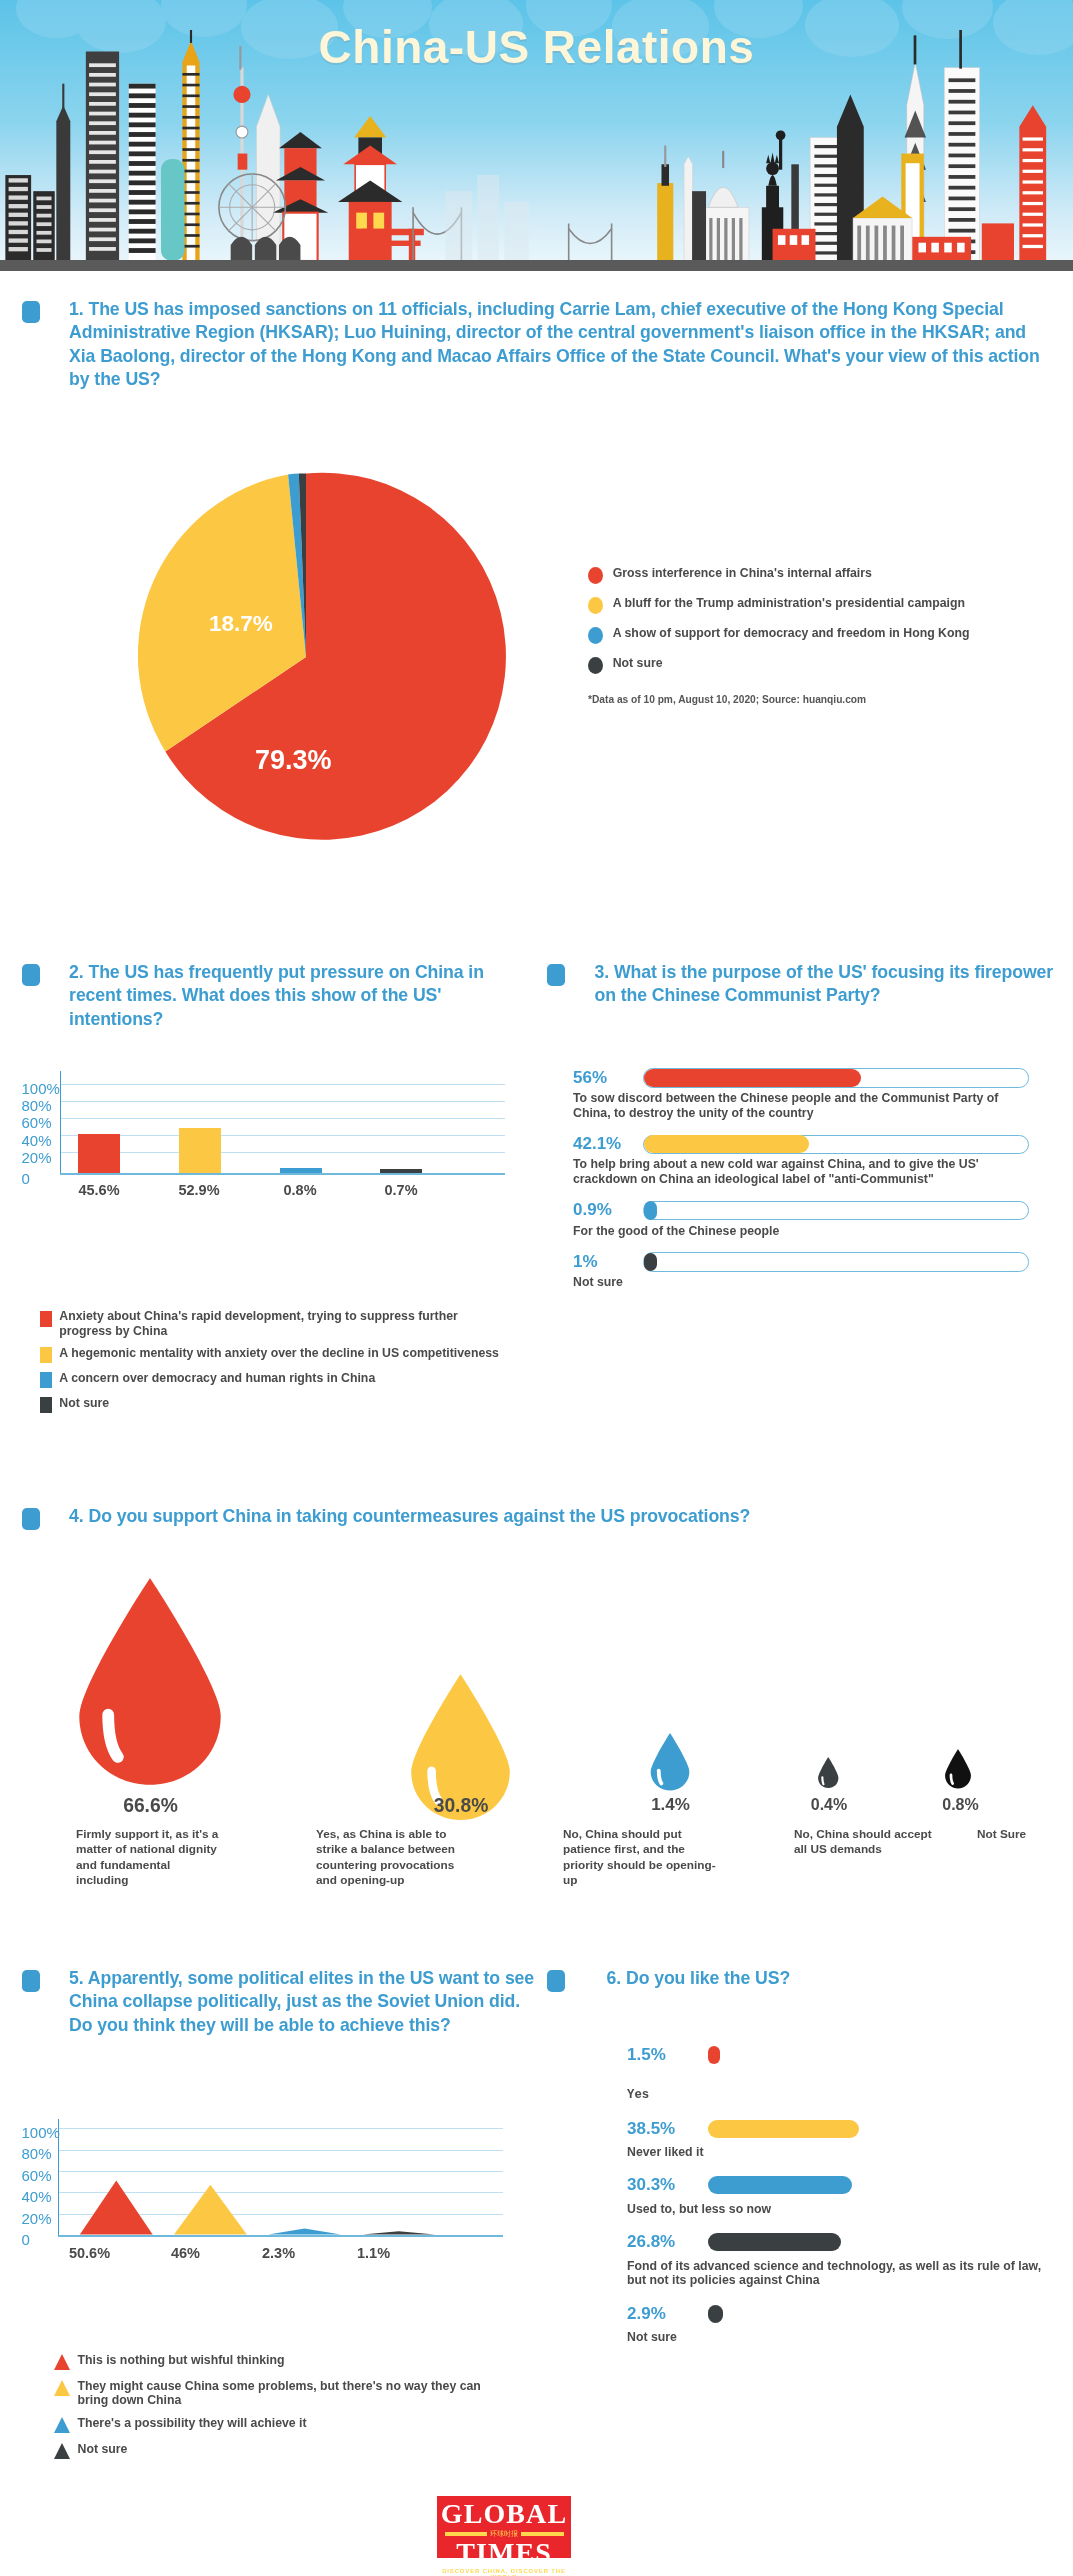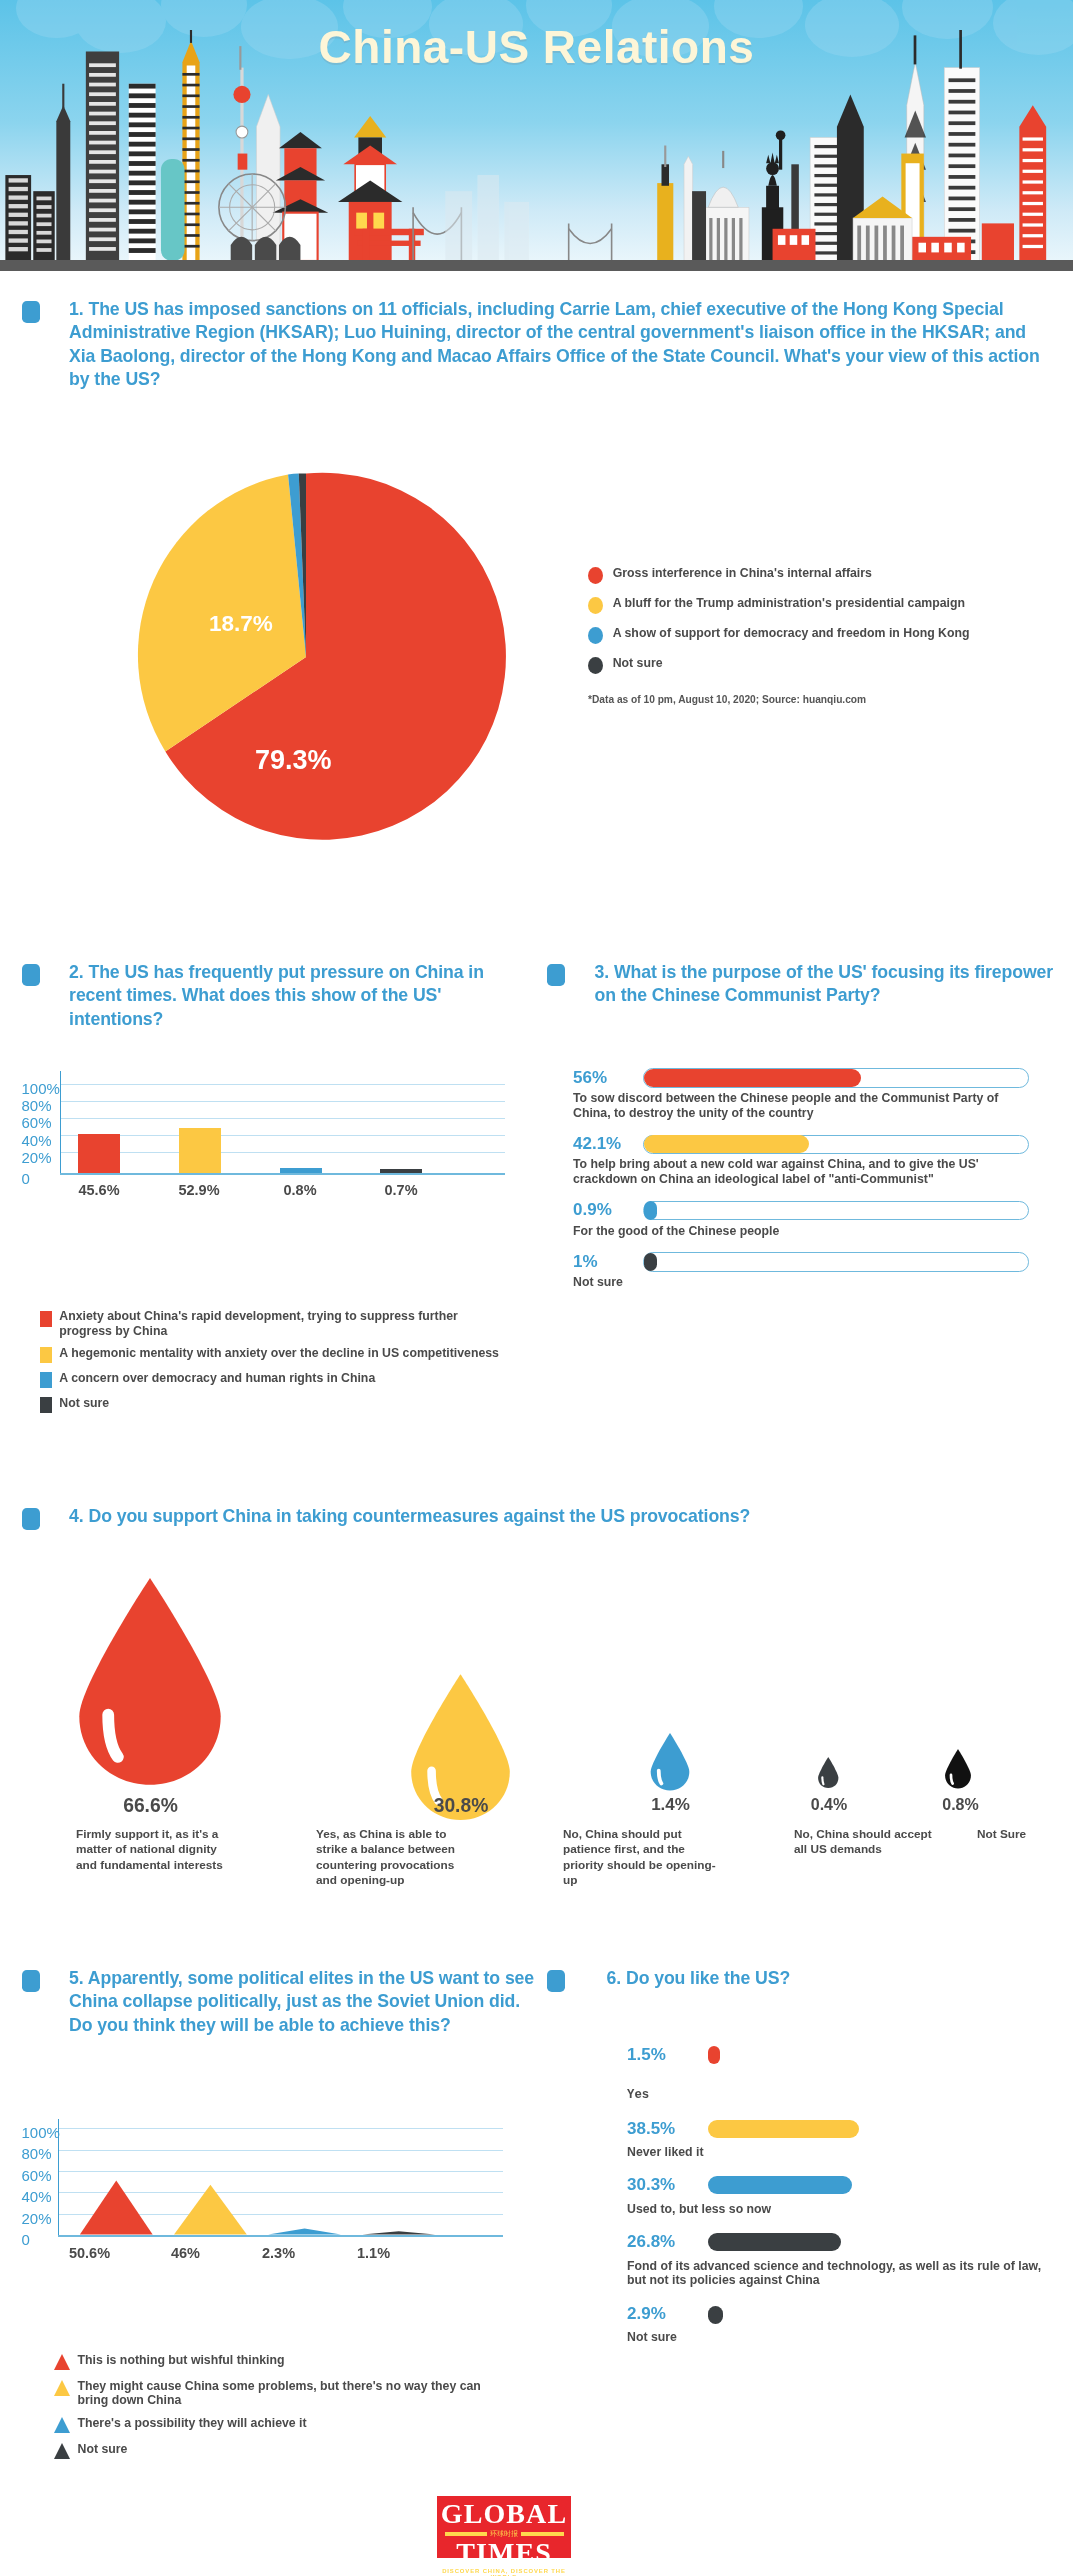--- a/index.html
+++ b/index.html
@@ -576,21 +576,21 @@
     <path d="M26,0 C26,0 50,38 50,49 C50,63 39,73 26,73 C13,73 2,63 2,49 C2,38 26,0 26,0 Z" fill="#111111"></path>
     <path d="M13,48 C13,54 13,59 16,64" stroke="#fff" stroke-width="5" stroke-linecap="round" fill="none"></path>
   </svg>
 
   <div class="pct-under" style="position:absolute;left:54px;top:239px;width:129px;font-size:19.3px;">66.6%</div>
   <div class="pct-under" style="position:absolute;left:370px;top:239px;width:118px;font-size:19.3px;">30.8%</div>
   <div class="pct-under" style="position:absolute;left:593px;top:239px;width:91px;font-size:17px;">1.4%</div>
   <div class="pct-under" style="position:absolute;left:754px;top:240px;width:86px;font-size:16px;">0.4%</div>
   <div class="pct-under" style="position:absolute;left:888px;top:240px;width:81px;font-size:16px;">0.8%</div>
 
-  <div style="position:absolute;left:44px;top:271px;width:150px;font-size:11.8px;font-weight:bold;color:#4a4a4a;line-height:1.3;">Firmly support it, as it's a matter of national dignity and fundamental interests</div>
+  <div style="position:absolute;left:44px;top:271px;width:150px;font-size:11.8px;font-weight:bold;color:#4a4a4a;line-height:1.3;">Firmly support it, as it's a matter of national dignity and fundamental including</div>
   <div style="position:absolute;left:284px;top:271px;width:156px;font-size:11.8px;font-weight:bold;color:#4a4a4a;line-height:1.3;">Yes, as China is able to strike a balance between countering provocations and opening-up</div>
   <div style="position:absolute;left:531px;top:271px;width:156px;font-size:11.8px;font-weight:bold;color:#4a4a4a;line-height:1.3;">No, China should put patience first, and the priority should be opening-up</div>
   <div style="position:absolute;left:762px;top:271px;width:140px;font-size:11.8px;font-weight:bold;color:#4a4a4a;line-height:1.3;">No, China should accept all US demands</div>
   <div style="position:absolute;left:945px;top:271px;width:102px;font-size:11.8px;font-weight:bold;color:#4a4a4a;line-height:1.3;">Not Sure</div>
 </div>
 
 <div class="qblock" style="left:21.5px;top:1967px;width:526px;">
   <div class="qrow">
     <span class="qbullet"></span>
     <div class="qtext" style="width:483px;">5. Apparently, some political elites in the US want to see China collapse politically, just as the Soviet Union did. Do you think they will be able to achieve this?</div>
@@ -670,21 +670,21 @@
     <span class="q6-bar" style="width:144px;background:#3d9dd1;"></span>
   </div>
   <div class="hb-cap" style="margin-top:6.4px;">Used to, but less so now</div>
 
   <div style="display:flex;align-items:center;margin-top:16px;">
     <span class="q6-pct">26.8%</span>
     <span class="q6-bar" style="width:133px;background:#3a3f42;"></span>
   </div>
   <div class="hb-cap" style="margin-top:6.4px;width:424px;">Fond of its advanced science and technology, as well as its rule of law, but not its policies against China</div>
 
-  <div style="display:flex;align-items:flex-end;margin-top:16px;">
+  <div style="display:flex;align-items:center;margin-top:16px;">
     <span class="q6-pct">2.9%</span>
     <span class="q6-bar" style="width:15px;background:#3a3f42;"></span>
   </div>
   <div class="hb-cap" style="margin-top:6.4px;">Not sure</div>
 </div>
 
 <div class="gt-logo" style="left:437px;top:2496px;width:134px;height:62px;padding:5.4px 0 0 0;">
   <div class="gt-g">GLOBAL</div>
   <div style="display:flex;align-items:center;justify-content:center;margin:1.1px 7.5px;">
     <span class="gt-stripe" style="flex:1"></span>

